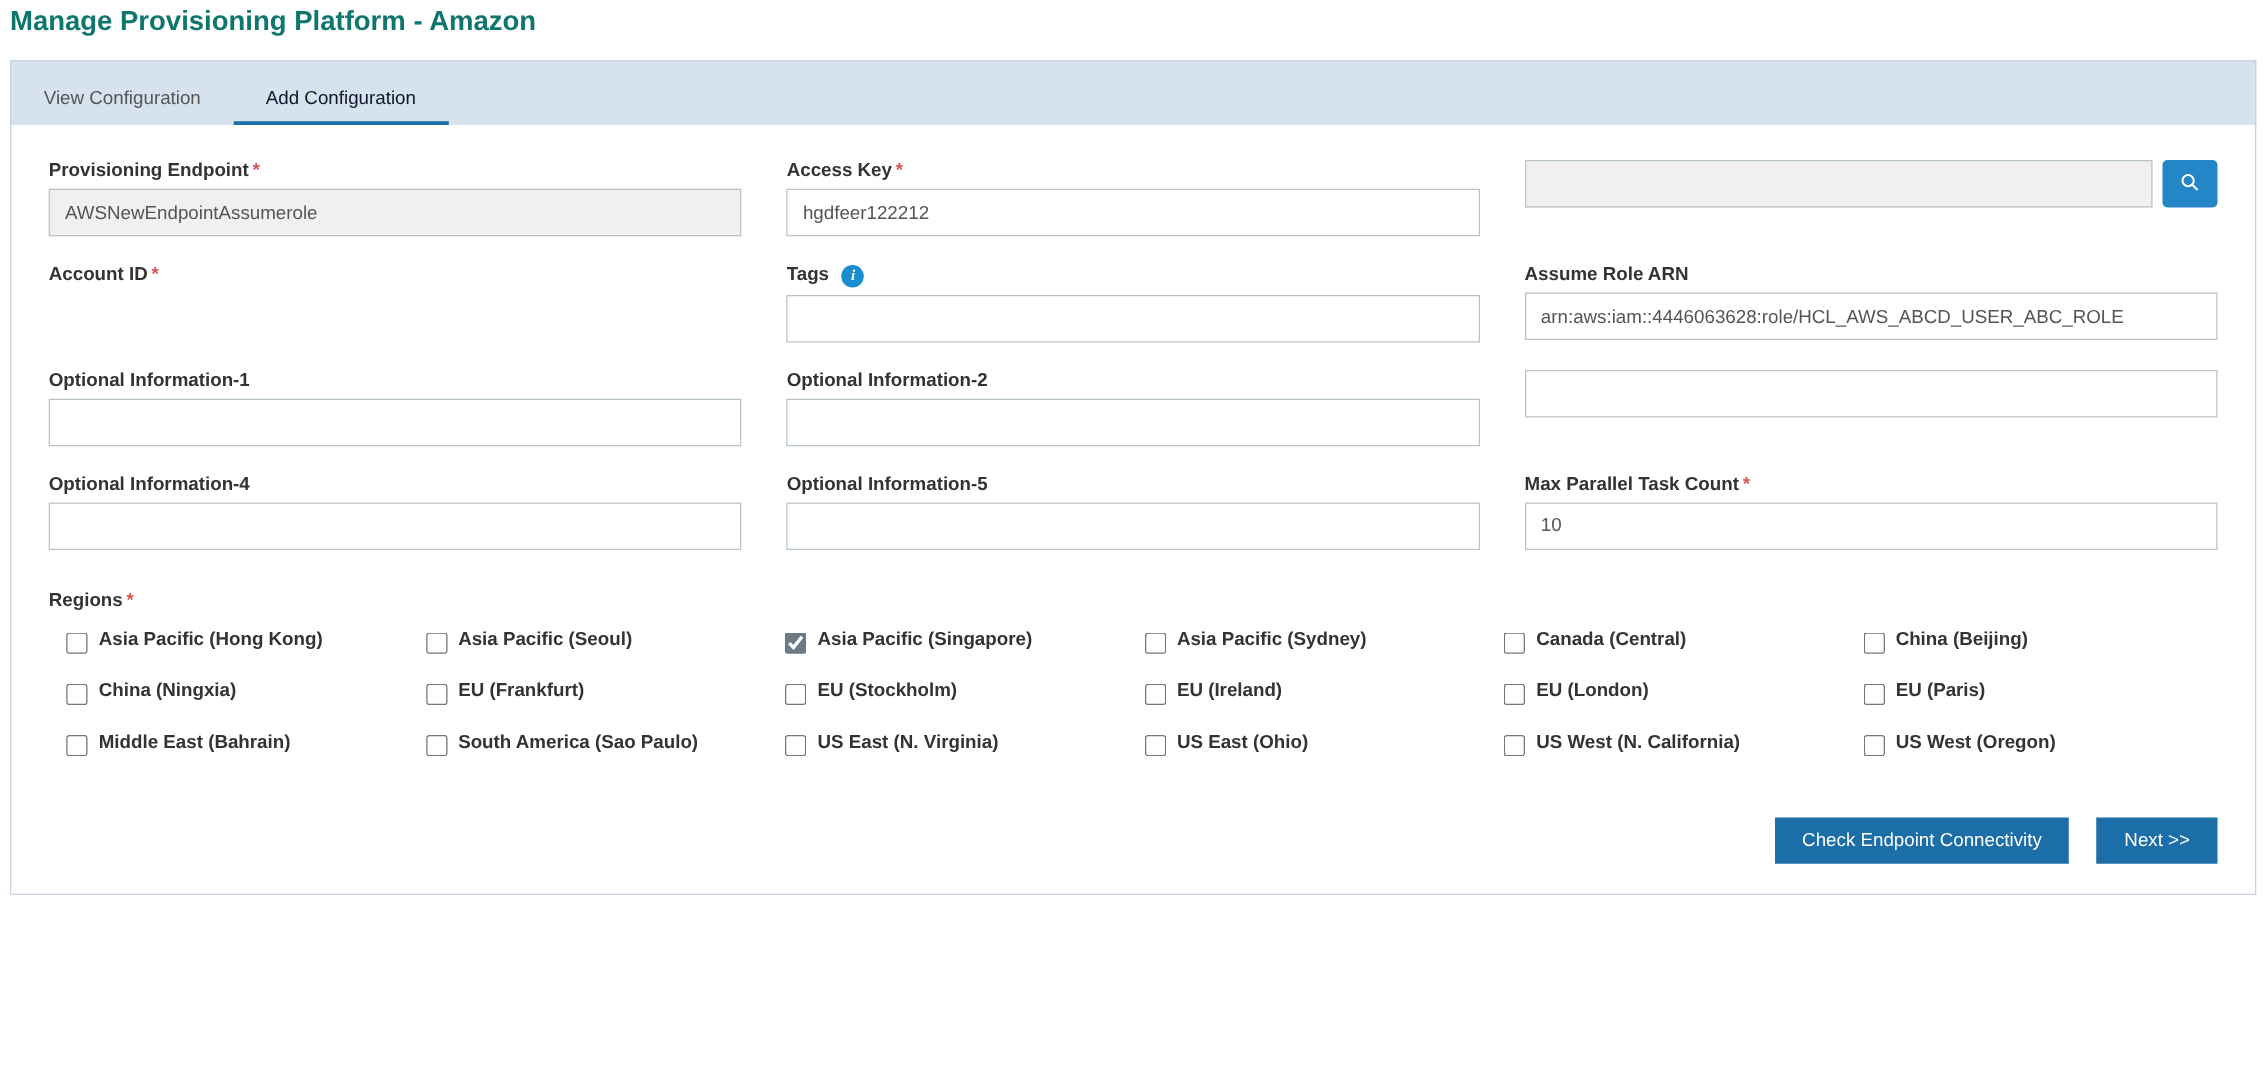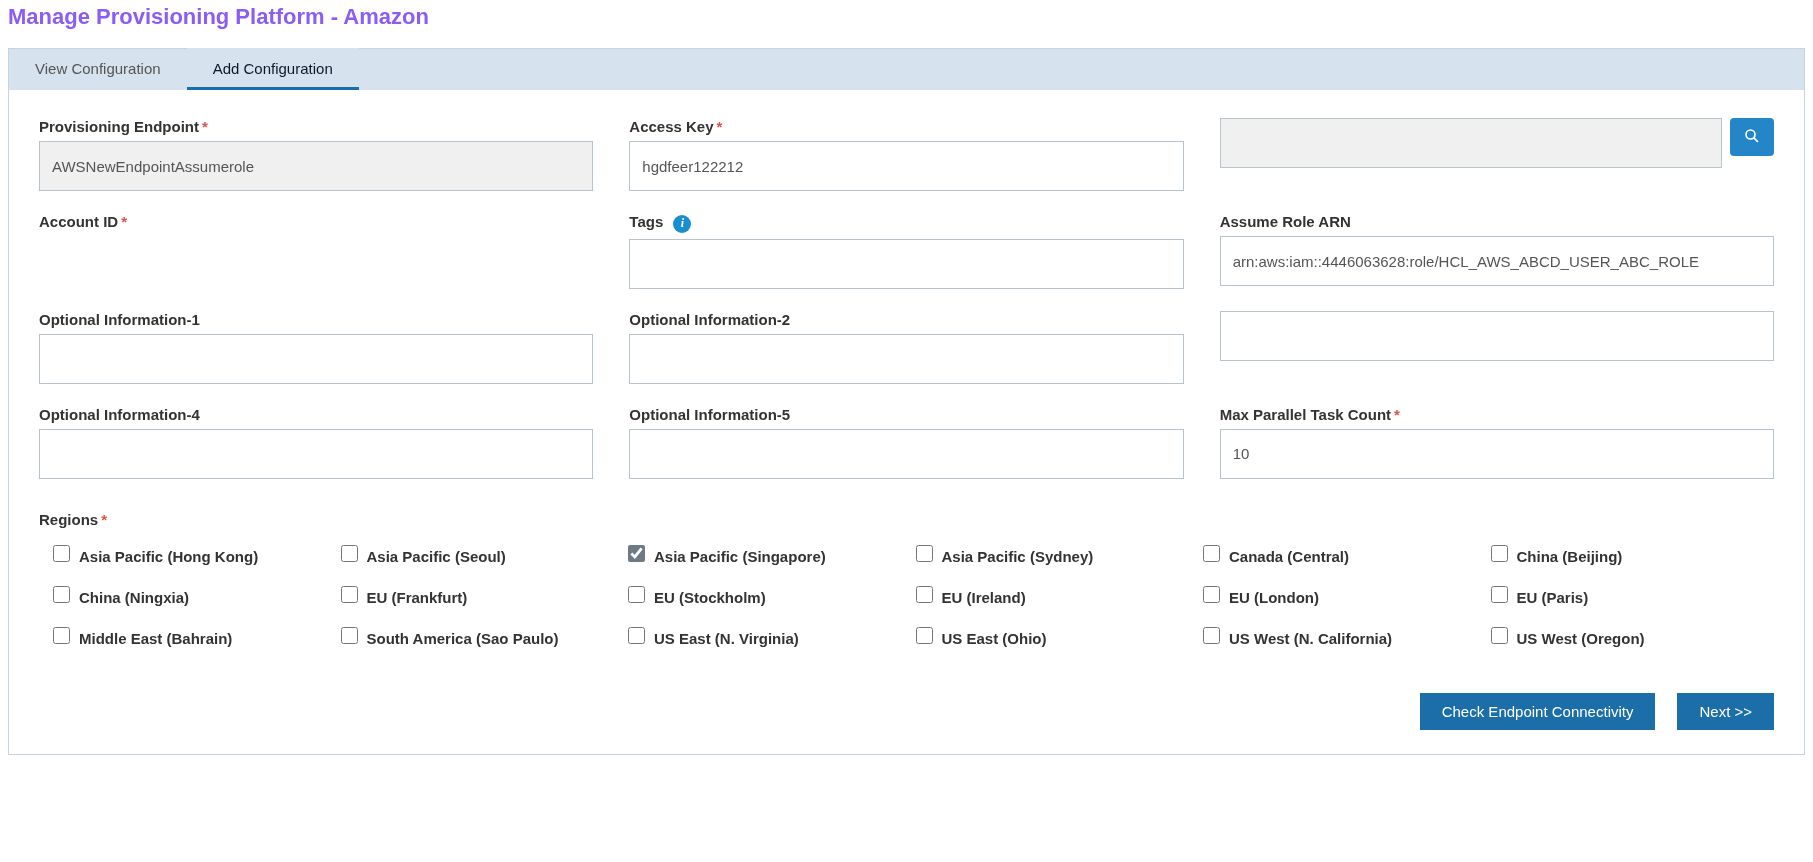--- a/index.html
+++ b/index.html
@@ -5,32 +5,32 @@
   * { box-sizing: border-box; }
   body {
     margin: 0;
     padding: 0 8px;
     font-family: "Segoe UI", Arial, sans-serif;
     font-size: 14px;
     color: #333;
     background: #fff;
   }
   .page-title {
-    color: #8b5cf6;
+    color: #0f766e;
     font-size: 22px;
     font-weight: 600;
     margin: 4px 0 18px 0;
   }
   .tab-bar {
     background: #d6e3ee;
     border: 1px solid #c5d4e0;
     border-bottom: none;
     display: flex;
     align-items: flex-end;
-    height: 42px;
+    height: 52px;
     padding: 0;
   }
   .tab {
     padding: 12px 26px 10px 26px;
     color: #555;
     cursor: pointer;
     border-bottom: 3px solid transparent;
     font-size: 15px;
   }
   .tab.active {
@@ -67,21 +67,21 @@
     font-size: 12px;
     font-weight: 700;
     align-items: center;
     justify-content: center;
     margin-left: 6px;
     font-style: italic;
     font-family: Georgia, serif;
   }
   input[type="text"] {
     width: 100%;
-    height: 50px;
+    height: 38px;
     padding: 6px 12px;
     border: 1px solid #b8c4cc;
     background: #fff;
     font-size: 15px;
     color: #555;
   }
   input[readonly], input.readonly {
     background: #f0f0f0;
   }
   .secret-row { display: flex; gap: 8px; }
@@ -105,21 +105,21 @@
   }
   .regions-grid {
     display: grid;
     grid-template-columns: repeat(6, 1fr);
     row-gap: 18px;
     column-gap: 10px;
     padding: 0 10px;
   }
   .region-item {
     display: flex;
-    align-items: flex-end;
+    align-items: flex-start;
     gap: 6px;
     font-size: 15px;
     font-weight: 600;
   }
   .region-item input[type="checkbox"] {
     width: 17px; height: 17px;
     accent-color: #6b7a85;
   }
   .btn-row {
     display: flex;

